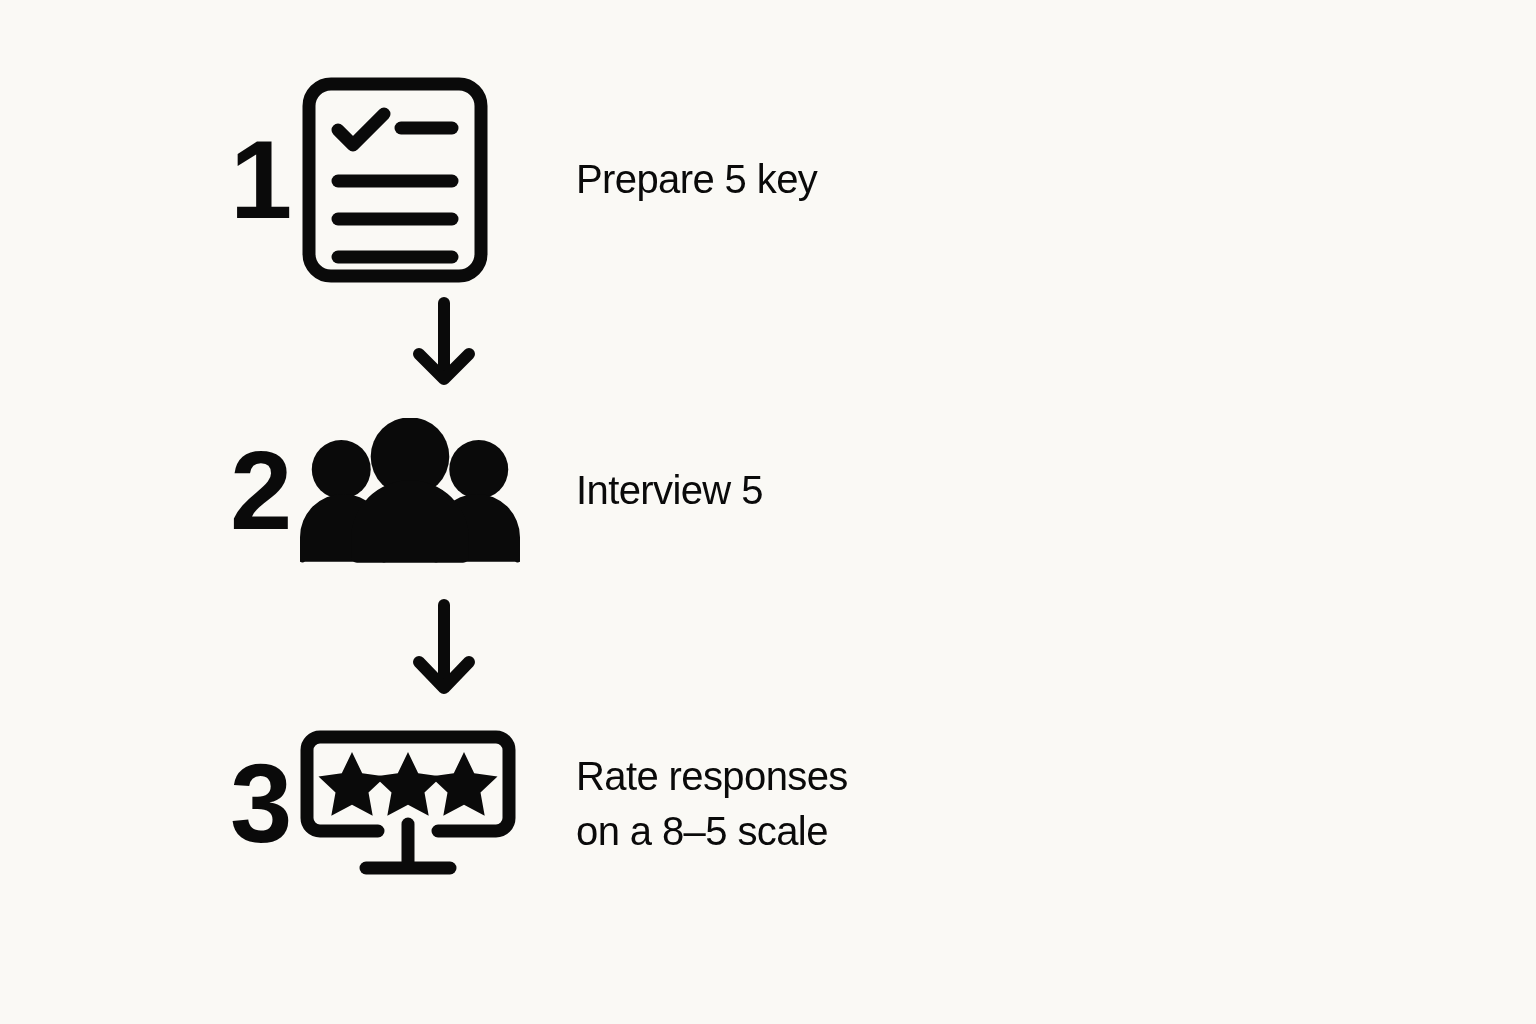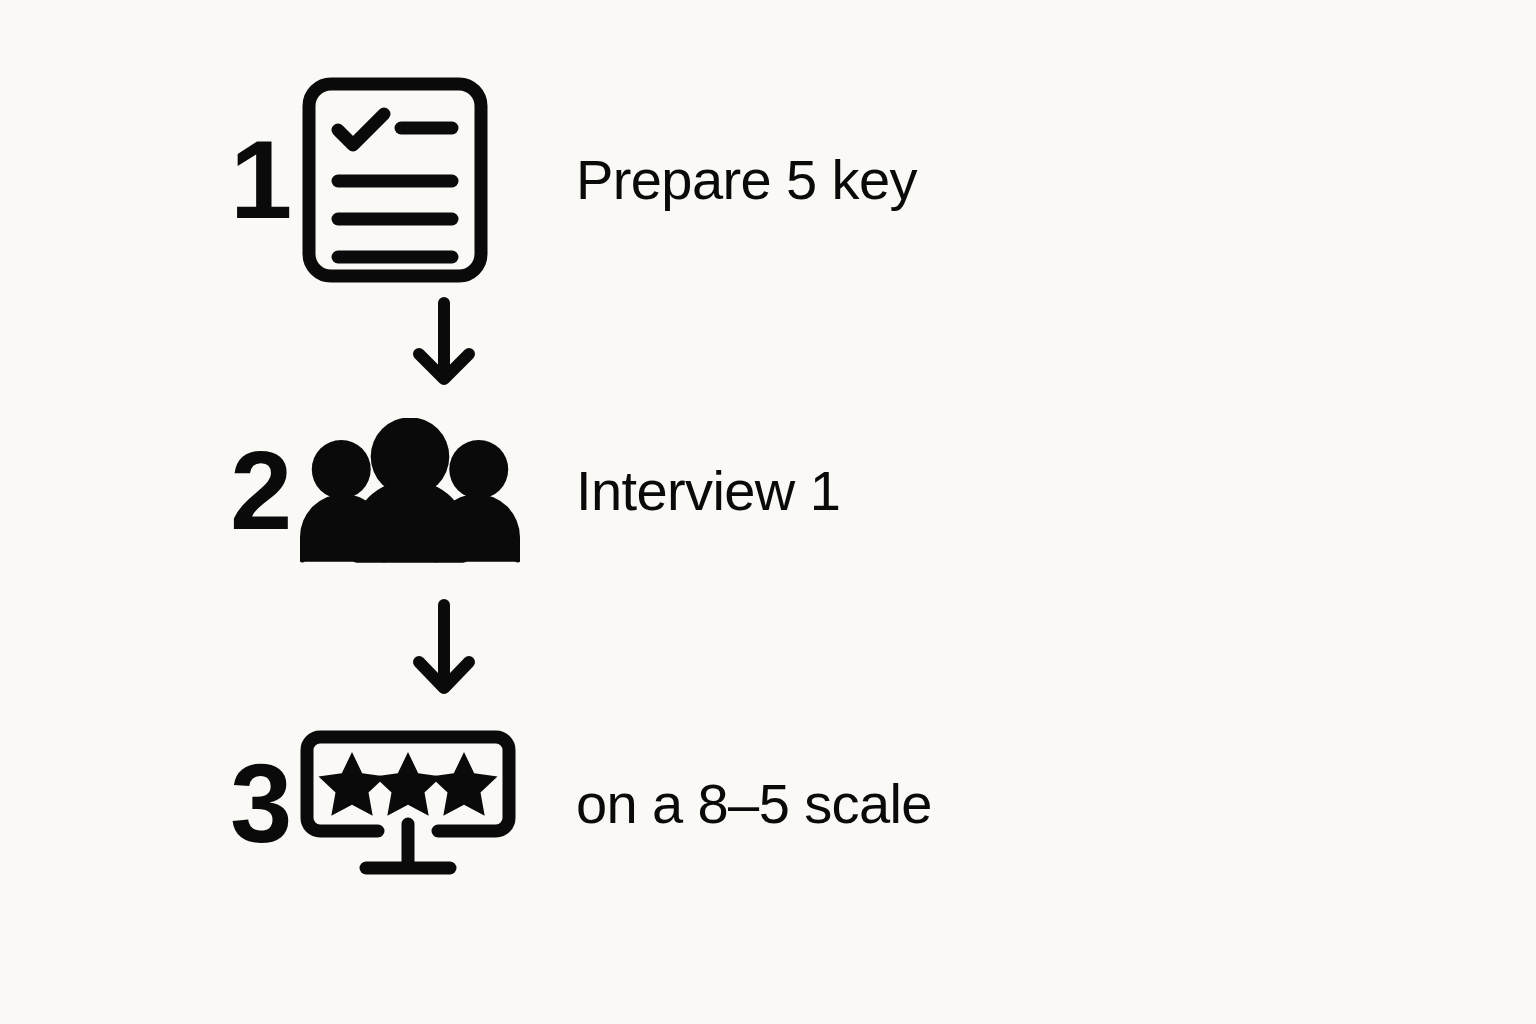--- a/index.html
+++ b/index.html
@@ -51,21 +51,21 @@
   .step-icon {
     flex: 0 0 auto;
     width: 220px;
     display: flex;
     align-items: center;
     justify-content: flex-start;
   }
 
   .step-text {
     margin-left: 56px;
-    font-size: 56px;
+    font-size: 40px;
     font-weight: 500;
     line-height: 1.38;
     letter-spacing: -0.6px;
     color: #0a0a0a;
     white-space: nowrap;
   }
 
   .step-text .line { display: block; }
 
   
@@ -127,21 +127,21 @@
 
         <circle class="ico-fill" cx="182" cy="51" r="30"></circle>
         <path class="ico-fill" d="M136 145 L136 120 A44 44 0 0 1 224 120 L224 145 A5 5 0 0 1 219 145 L141 145 A5 5 0 0 1 136 145 Z"></path>
 
         <circle class="ico-fill" cx="112" cy="38" r="40"></circle>
         <path class="ico-fill" d="M52 145 L52 122 A60 60 0 0 1 172 122 L172 140 A6 6 0 0 1 166 146 L58 146 A6 6 0 0 1 52 140 Z"></path>
       </svg>
     </div>
 
     <div class="step-text">
-      <span class="line">Interview 1</span>
+      <span class="line">Interview 5</span>
     </div>
   </div>
 
   <div class="arrow arrow-2">
     <svg width="72" height="100" viewBox="0 0 72 100" aria-hidden="true">
       <line class="ico-stroke" x1="36" y1="7" x2="36" y2="87" stroke-width="12"></line>
       <polyline class="ico-stroke" points="11,64 36,90 61,64" stroke-width="12"></polyline>
     </svg>
   </div>
 
@@ -157,17 +157,18 @@
 
         <line class="ico-stroke" x1="66" y1="138" x2="150" y2="138" stroke-width="13"></line>
 
         <path class="ico-fill" d="M52 22 L62.2 43.3 L85.5 46.5 L68.5 62.6 L72.7 85.8 L52 74.8 L31.3 85.8 L35.5 62.6 L18.5 46.5 L41.8 43.3 Z"></path>
         <path class="ico-fill" d="M108 22 L118.2 43.3 L141.5 46.5 L124.5 62.6 L128.7 85.8 L108 74.8 L87.3 85.8 L91.5 62.6 L74.5 46.5 L97.8 43.3 Z"></path>
         <path class="ico-fill" d="M164 22 L174.2 43.3 L197.5 46.5 L180.5 62.6 L184.7 85.8 L164 74.8 L143.3 85.8 L147.5 62.6 L130.5 46.5 L153.8 43.3 Z"></path>
       </svg>
     </div>
 
     <div class="step-text">
+      <span class="line">Rate responses</span>
       <span class="line">on a 8–5 scale</span>
     </div>
   </div>
 
 </div>
 
 </body></html>

